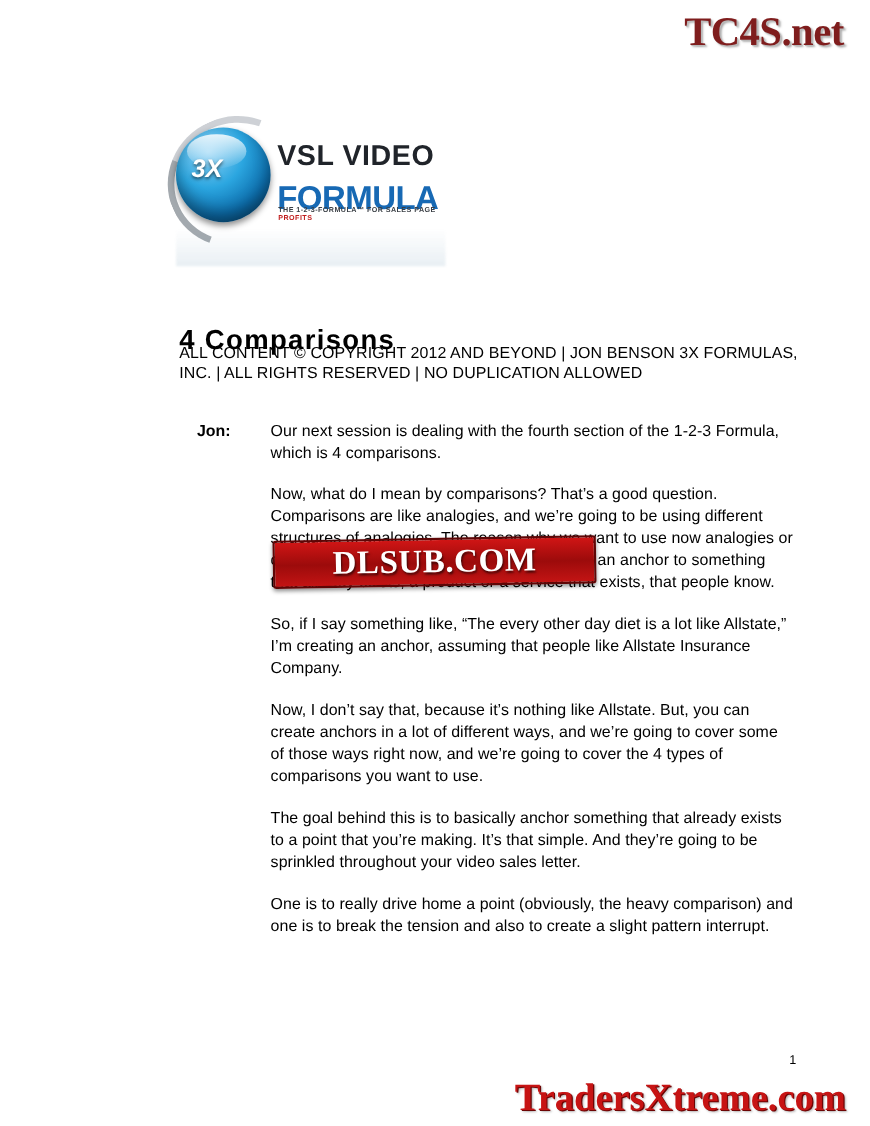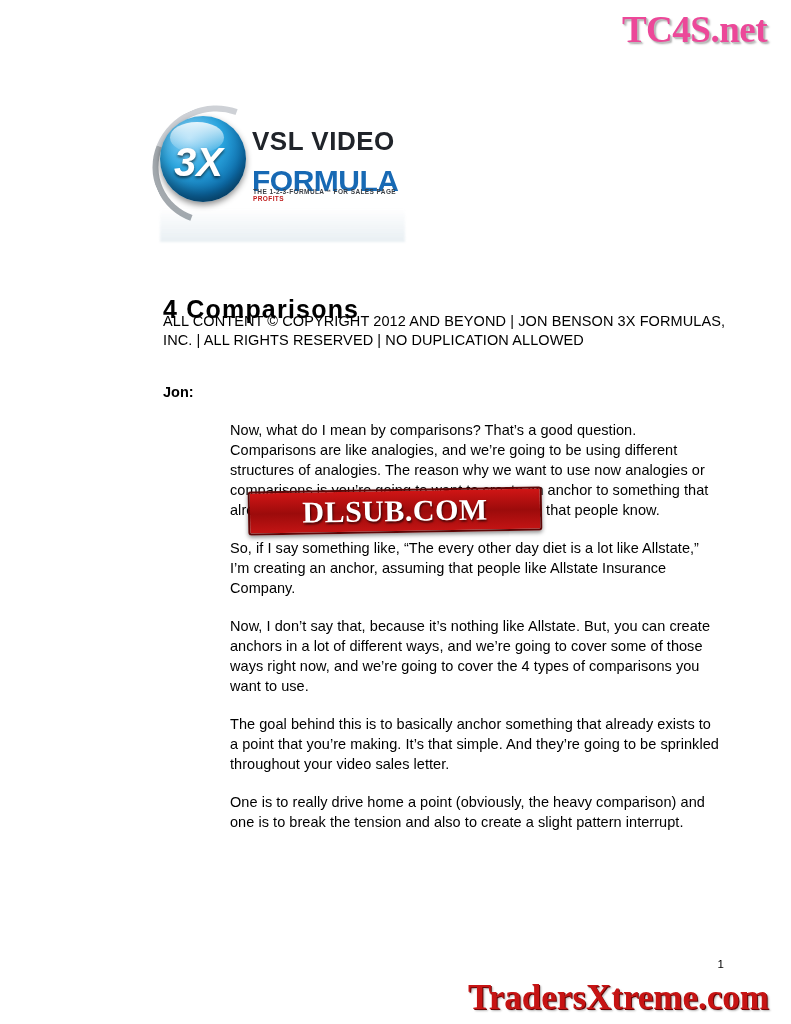--- a/index.html
+++ b/index.html
@@ -17,21 +17,21 @@
   }
 
   
   #top-watermark {
     position: absolute;
     top: 8px;
     right: 24px;
     font-family: "Liberation Serif", serif;
     font-weight: bold;
     font-size: 37px;
-    color: #ec4899;
+    color: #7f1d1d;
     letter-spacing: -0.5px;
     text-shadow: 1px 1px 0 #bbbbbb, 2px 2px 2px rgba(0,0,0,0.35);
     margin-left: 33px;
   }
 
   
   #logo-block {
     position: absolute;
     top: 108px;
     left: 160px;
@@ -71,21 +71,21 @@
     transform: rotate(-24deg);
     opacity: 0.9;
   }
   .logo-3x {
     position: absolute;
     left: 14px;
     top: 32px;
     font-family: "Liberation Sans", sans-serif;
     font-style: italic;
     font-weight: bold;
-    font-size: 40px;
+    font-size: 23px;
     color: #ffffff;
     text-shadow: 0 2px 3px rgba(0,0,0,0.6);
     z-index: 3;
   }
   .logo-vsl {
     position: absolute;
     left: 92px;
     top: 18px;
     font-family: "Liberation Sans", sans-serif;
     font-weight: bold;
@@ -155,20 +155,21 @@
   .tr-row {
     display: flex;
     margin-bottom: 18px;
   }
   .tr-speaker {
     width: 67px;
     flex: 0 0 67px;
     font-size: 14.5px;
     font-weight: bold;
     line-height: 20px;
+    margin-left: 16px;
   }
   .tr-text {
     flex: 1 1 auto;
     font-size: 14.5px;
     line-height: 20px;
     letter-spacing: 0.05px;
   }
 
   
   #center-stamp {
@@ -228,20 +229,21 @@
   <div class="logo-reflection"></div>
 </div>
 
 <h1 id="doc-title">4 Comparisons</h1>
 <div id="copyright">ALL CONTENT © COPYRIGHT 2012 AND BEYOND  |  JON BENSON 3X FORMULAS, INC.  |  ALL RIGHTS RESERVED  | NO DUPLICATION ALLOWED</div>
 
 <div id="transcript">
 
   <div class="tr-row">
     <div class="tr-speaker">Jon:</div>
+    <div class="tr-text">Our next session is dealing with the fourth section of the 1-2-3 Formula, which is 4 comparisons.</div>
   </div>
 
   <div class="tr-row">
     <div class="tr-speaker"></div>
     <div class="tr-text">Now, what do I mean by comparisons?  That’s a good question.  Comparisons are like analogies, and we’re going to be using different structures of analogies.  The reason why we want to use now analogies or comparisons is you’re going to want to create an anchor to something that already exists, a product or a service that exists, that people know.</div>
   </div>
 
   <div class="tr-row">
     <div class="tr-speaker"></div>
     <div class="tr-text">So, if I say something like, “The every other day diet is a lot like Allstate,” I’m creating an anchor, assuming that people like Allstate Insurance Company.</div>

